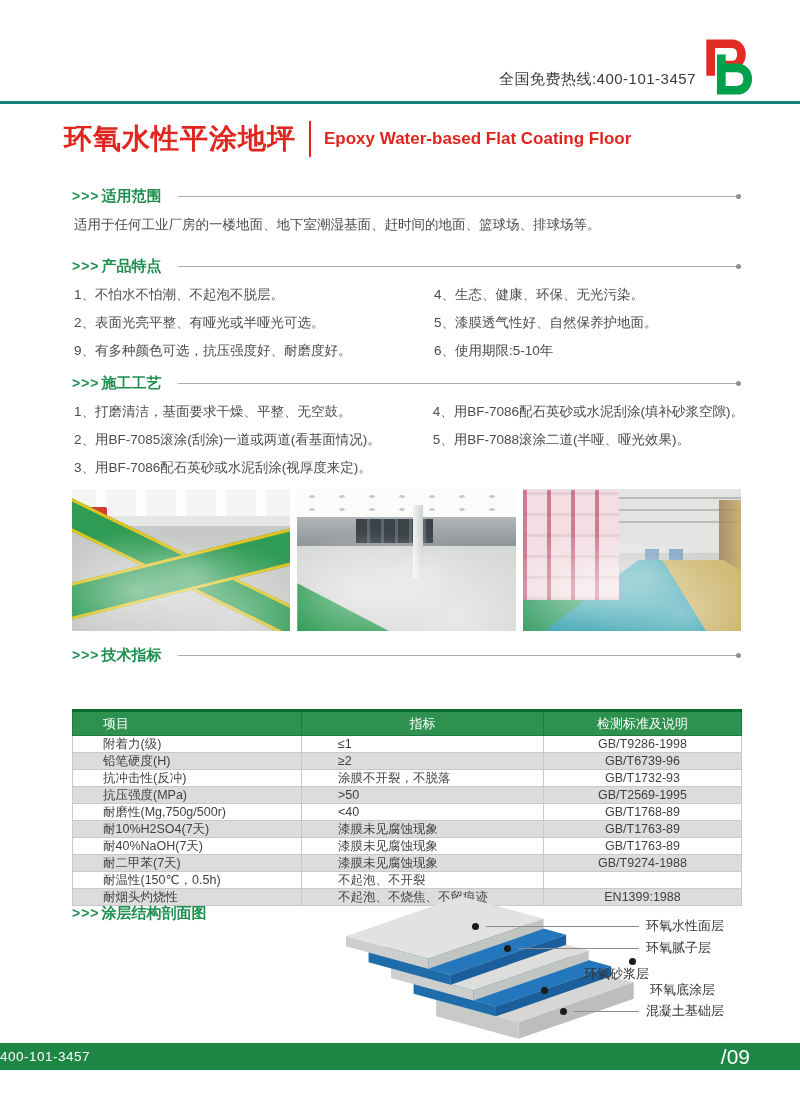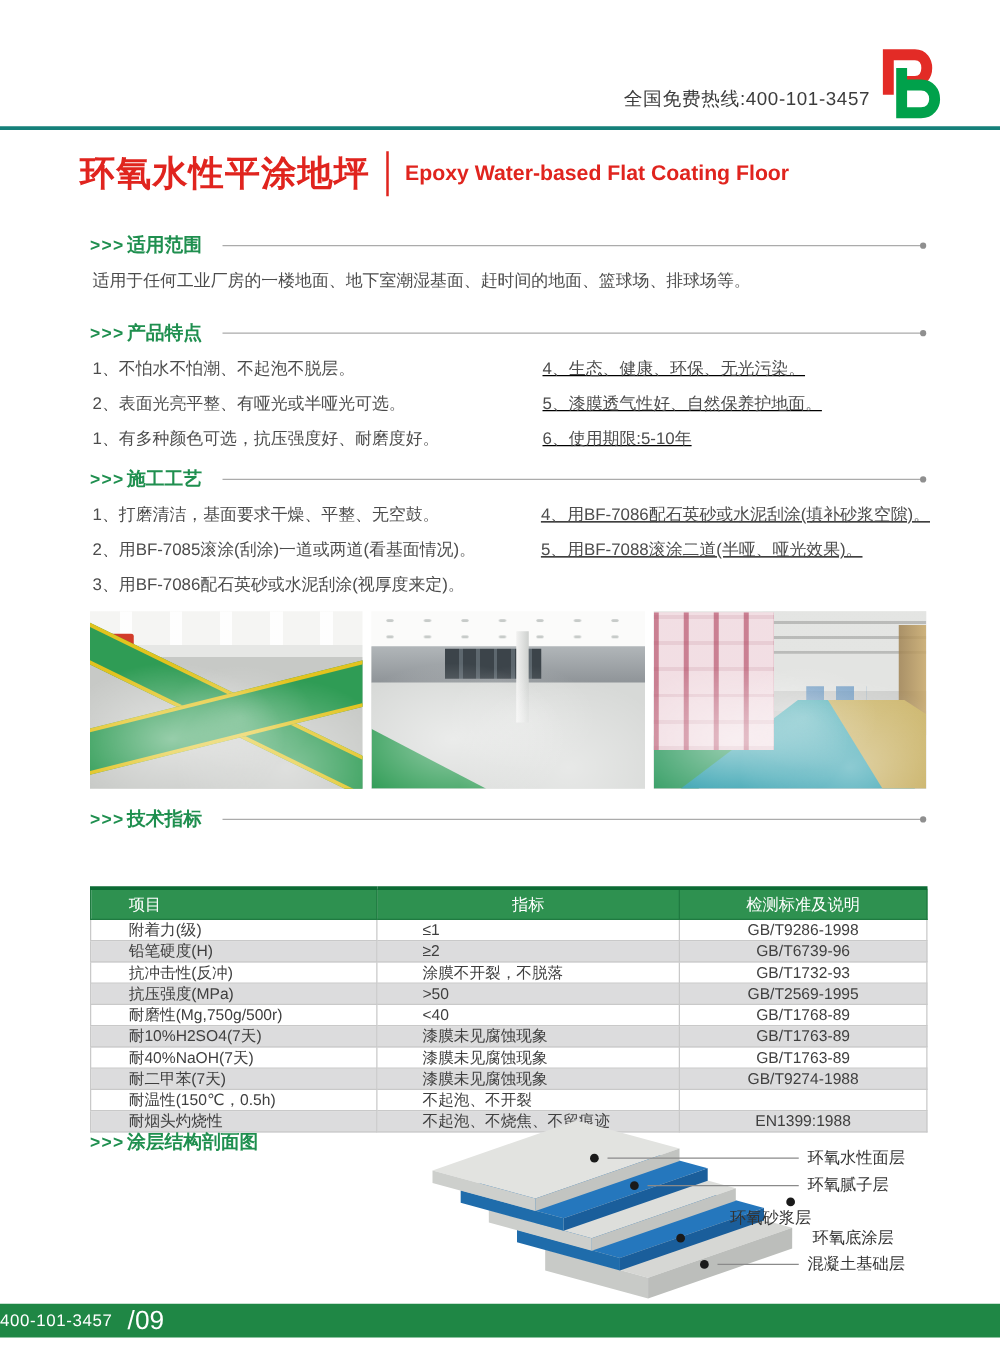--- a/index.html
+++ b/index.html
@@ -21,21 +21,21 @@
   
   .sec-head { position:absolute; left:72px; right:59px; display:flex; align-items:center; height:20px; }
   .sec-head .prefix { color:#1f8f4f; font-weight:bold; font-size:14px; letter-spacing:1px; margin-right:2px; }
   .sec-head .label { color:#1f8f4f; font-weight:bold; font-size:15px; }
   .sec-head .rule { flex:1; height:1px; background:#ababab; margin-left:16px; }
   .sec-head .enddot { width:5px; height:5px; border-radius:50%; background:#8f8f8f; }
 
   .body-text { position:absolute; left:74px; right:60px; font-size:13.5px; color:#4c4c4c; }
   .two-col { position:absolute; left:74px; right:56px; display:flex; }
   .col-l { width:360px; }
-  .col-r { flex:1;text-decoration:underline; }
+  .col-r { flex:1; }
   .li { font-size:13.5px; color:#4c4c4c; line-height:28px; white-space:nowrap; }
 
   
   .photos { position:absolute; top:489px; left:72px; width:669px; height:142px; display:flex; gap:7px; }
   .photo { position:relative; flex:1; overflow:hidden; background:#cfd0ce; }
   .gloss { position:absolute; inset:0;
     background: radial-gradient(ellipse at 30% 72%, rgba(255,255,255,.5), transparent 42%),
                 radial-gradient(ellipse at 72% 88%, rgba(255,255,255,.42), transparent 40%),
                 radial-gradient(ellipse at 55% 60%, rgba(255,255,255,.25), transparent 35%); pointer-events:none; }
   
@@ -81,21 +81,21 @@
 
   
   .layer-svg { position:absolute; left:333px; top:893px; width:312px; height:150px; }
   .layer-row { position:absolute; right:58px; height:22px; display:flex; align-items:center; }
   .layer-row .ldot { width:7px; height:7px; border-radius:50%; background:#1a1a1a; flex:none; }
   .layer-row .lline { flex:1; height:1px; background:#8a8a8a; margin:0 7px; }
   .layer-row .ltext { width:96px; font-size:13px; color:#333; white-space:nowrap; }
 
   
   .footer { position:absolute; left:0; top:1043px; width:800px; height:27px; background:#1f8745; color:#fff;
-    display:flex; align-items:center; justify-content:flex-start; padding-right:50px; }
+    display:flex; align-items:center; justify-content:space-between; padding-right:50px; }
   .footer .phone { font-size:13.5px; letter-spacing:0.5px; }
   .footer .pageno { font-size:21px; margin-left:12px; }
 </style>
 </head>
 <body>
 
 <div class="page">
 
   <div class="hotline">全国免费热线:400-101-3457</div>
   <svg class="logo" viewBox="0 0 64 66" aria-hidden="true">
@@ -121,21 +121,21 @@
   <div class="sec-head" style="top:256px;">
     <span class="prefix">&gt;&gt;&gt;</span>
     <span class="label">产品特点</span>
     <span class="rule"></span>
     <span class="enddot"></span>
   </div>
   <div class="two-col" style="top:281px;">
     <div class="col-l">
       <div class="li">1、不怕水不怕潮、不起泡不脱层。</div>
       <div class="li">2、表面光亮平整、有哑光或半哑光可选。</div>
-      <div class="li">1、有多种颜色可选，抗压强度好、耐磨度好。</div>
+      <div class="li">9、有多种颜色可选，抗压强度好、耐磨度好。</div>
     </div>
     <div class="col-r">
       <div class="li">4、生态、健康、环保、无光污染。</div>
       <div class="li">5、漆膜透气性好、自然保养护地面。</div>
       <div class="li">6、使用期限:5-10年</div>
     </div>
   </div>
 
   <div class="sec-head" style="top:373px;">
     <span class="prefix">&gt;&gt;&gt;</span>

